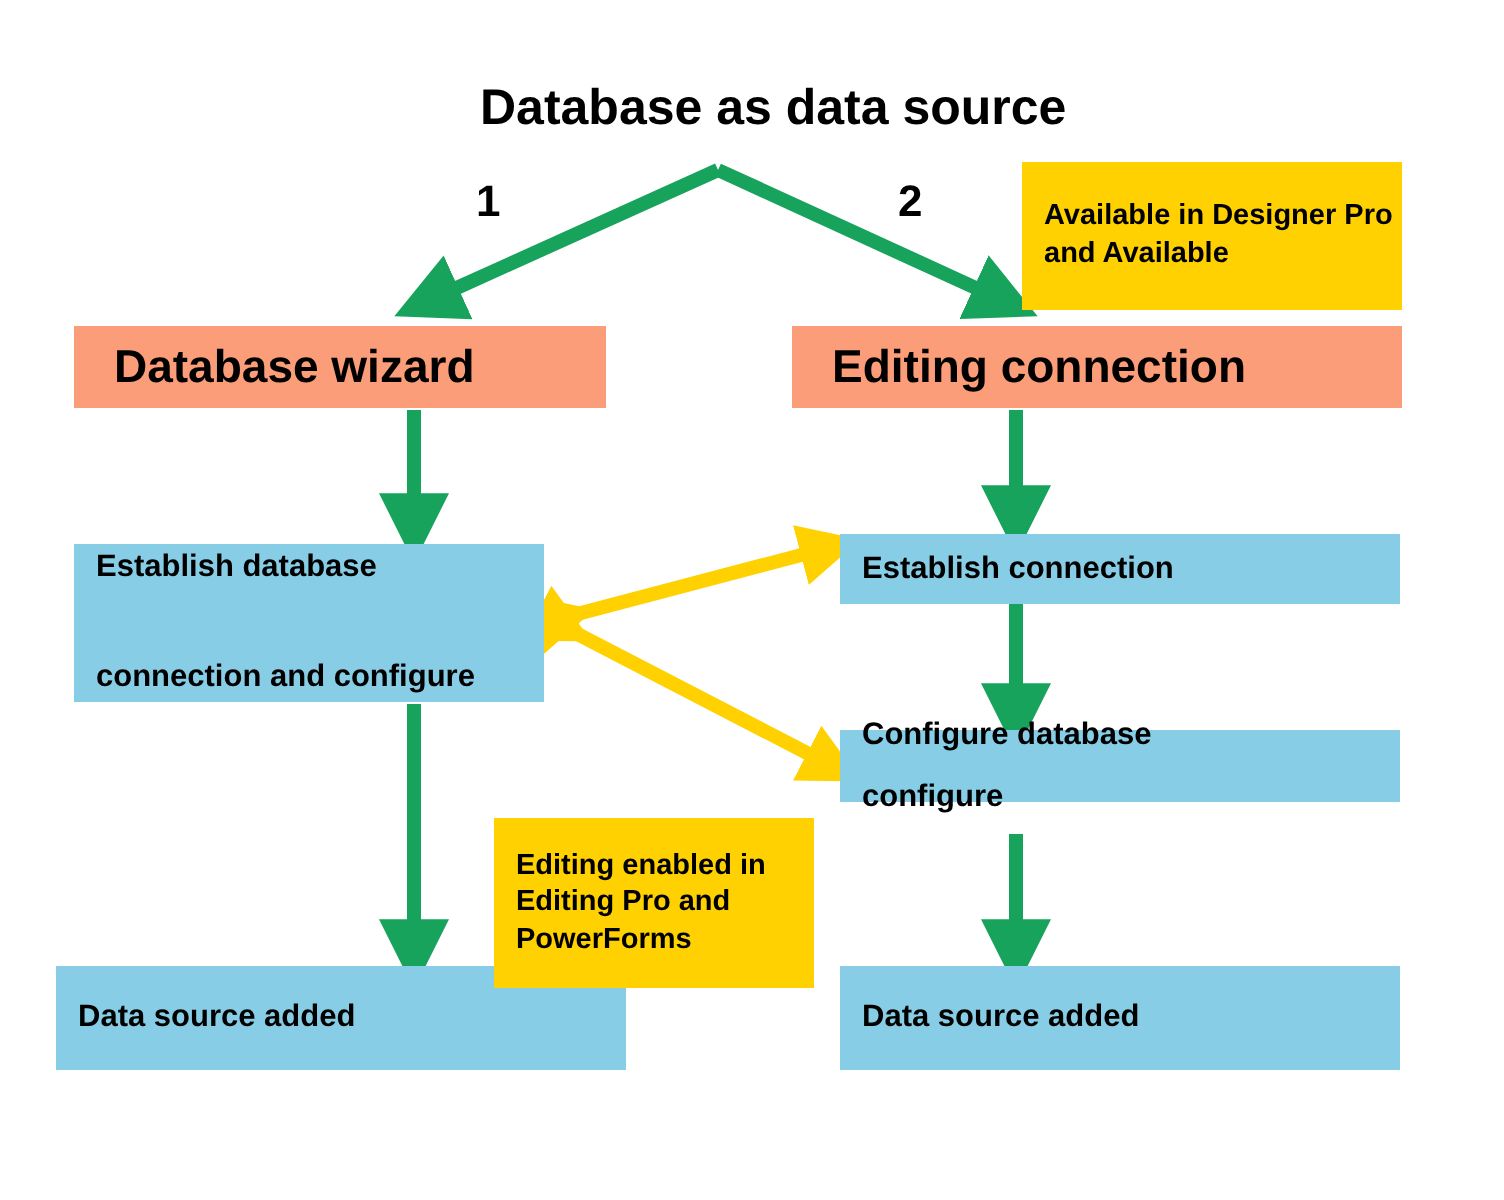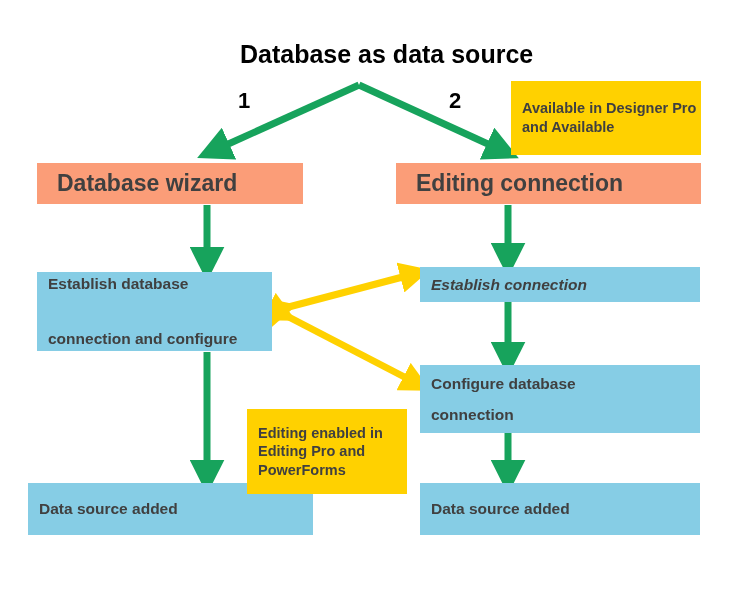--- a/index.html
+++ b/index.html
@@ -23,21 +23,21 @@
     top: 0;
     width: 752px;
     height: 600px;
   }
   .node {
     position: absolute;
     box-sizing: border-box;
     display: flex;
     flex-direction: column;
     justify-content: center;
-    color: #404040;
+    color: #000000;
     font-weight: bold;
     line-height: 1.28;
   }
   .node span {
     display: block;
     white-space: nowrap;
   }
   .box-salmon {
     background: #FB9D78;
     font-size: 23px;
@@ -134,27 +134,27 @@
   </div>
 
   <div class="node box-blue" style="left:28px; top:483px; width:285px; height:52px;">
     <span>Data source added</span>
   </div>
 
   <div class="node box-salmon" style="left:396px; top:163px; width:305px; height:41px;">
     <span>Editing connection</span>
   </div>
 
-  <div class="node box-blue" style="left:420px; top:267px; width:280px; height:35px;font-style:italic;">
+  <div class="node box-blue" style="left:420px; top:267px; width:280px; height:35px;">
     <span>Establish connection</span>
   </div>
 
-  <div class="node box-blue" style="left:420px; top:365px; width:280px; height:68px;gap:11px;">
+  <div class="node box-blue" style="left:420px; top:365px; width:280px; height:36px;gap:11px;">
     <span>Configure database</span>
-    <span>connection</span>
+    <span>configure</span>
   </div>
 
   <div class="node box-blue" style="left:420px; top:483px; width:280px; height:52px;">
     <span>Data source added</span>
   </div>
 
   <div class="node box-yellow" style="left:247px; top:397px; width:160px; height:85px;margin-top:12px;">
     <span>Editing enabled in</span>
     <span>Editing Pro and</span>
     <span>PowerForms</span>

